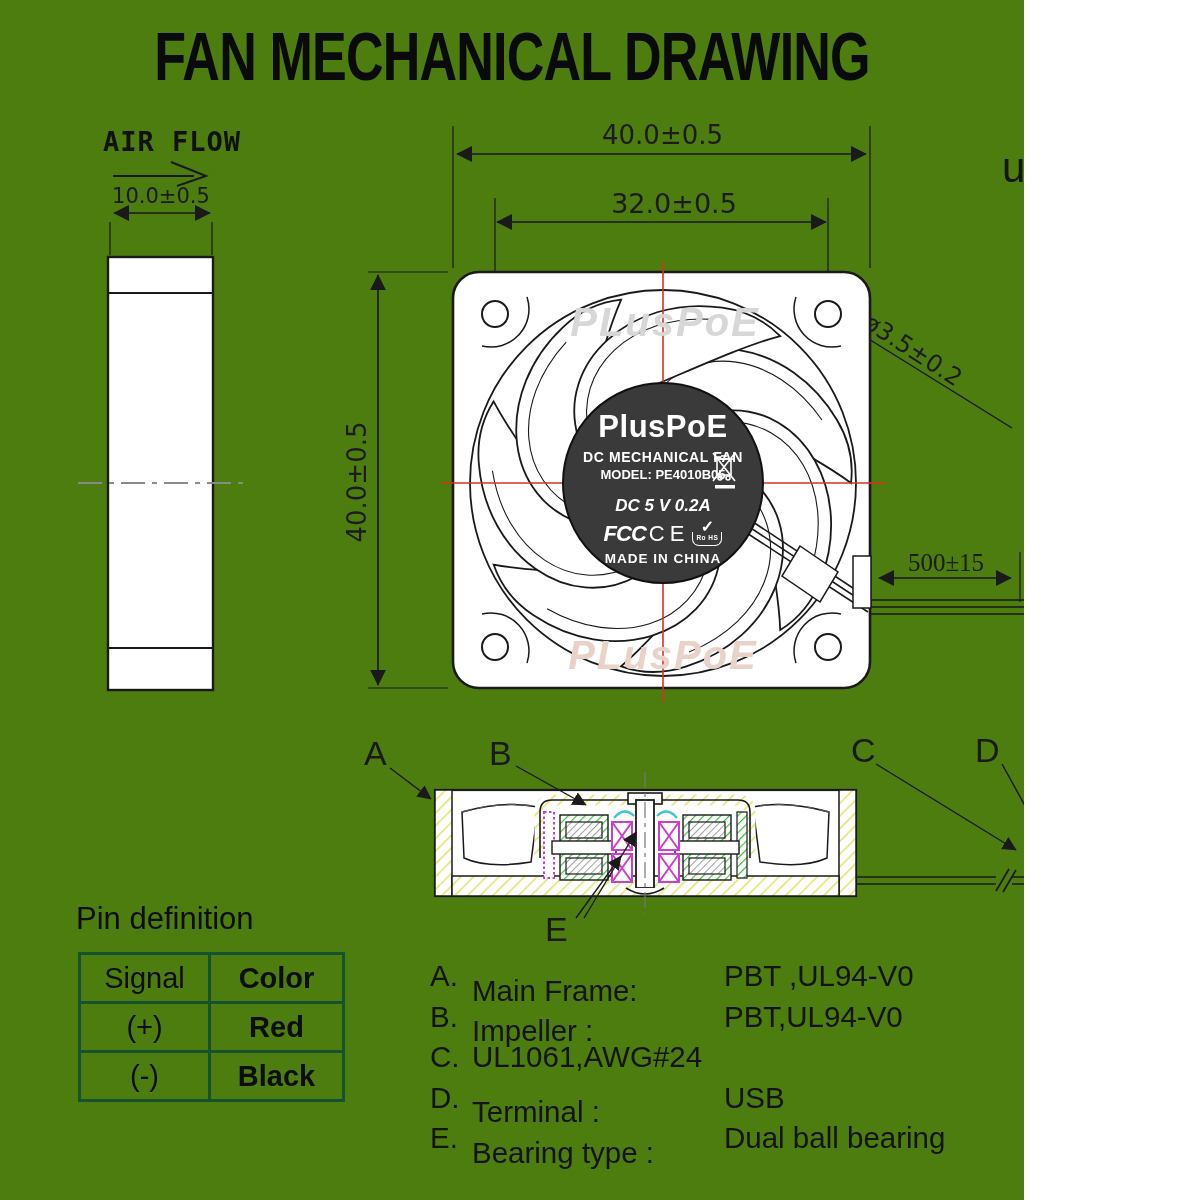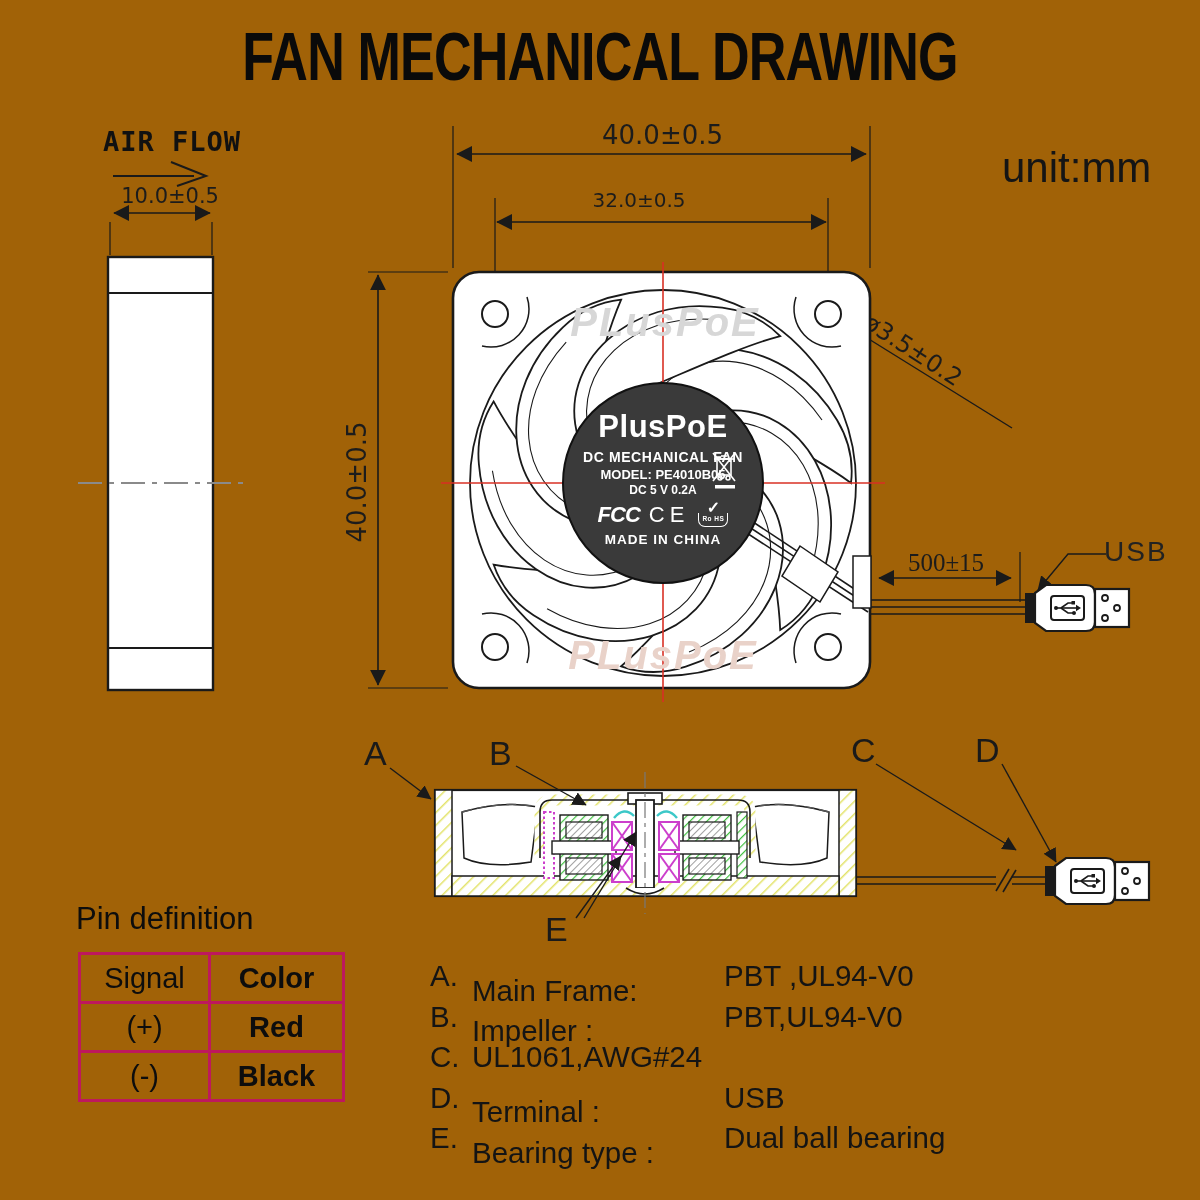--- a/index.html
+++ b/index.html
@@ -1,26 +1,26 @@
 <!DOCTYPE html>
 <html><head>
 <meta charset="utf-8">
 <style>
   html,body{margin:0;padding:0;background:#ffffff;}
-  #stage{position:relative;width:1200px;height:1200px;background:#a16207;overflow:hidden;
+  #stage{position:relative;width:1024px;height:1200px;background:#4d7c0f;overflow:hidden;
          font-family:"Liberation Sans",sans-serif;color:#111;}
   .abs{position:absolute;}
   #title{left:0;right:0;top:20px;text-align:center;font-size:62px;font-weight:900;
          letter-spacing:-1px;color:#0a0a0a;transform:scale(.84,1.12);white-space:nowrap;}
   .dimtxt{font-family:"DejaVu Sans",sans-serif;color:#1c1c1c;}
   #airflow-label{left:92px;top:126px;width:160px;text-align:center;font-size:27px;font-weight:bold;
                  font-family:"DejaVu Sans Mono",monospace;letter-spacing:1px;}
-  #dim-10{left:103px;top:184px;width:116px;text-align:right;font-size:21px;}
+  #dim-10{left:103px;top:184px;width:116px;text-align:center;font-size:21px;}
   #dim-40-top{left:455px;top:120px;width:415px;text-align:center;font-size:26px;}
-  #dim-32-top{left:471px;top:188px;width:336px;text-align:center;font-size:20px;}
+  #dim-32-top{left:506px;top:188px;width:336px;text-align:center;font-size:27px;}
   #dim-40-left{left:282px;top:467px;width:150px;text-align:center;font-size:26px;
                transform:rotate(-90deg);transform-origin:center;}
   #unit-label{left:1002px;top:144px;font-size:42px;color:#151515;}
   #dim-hole{left:874px;top:308px;font-size:24px;transform:rotate(33deg);transform-origin:left top;}
   #dim-500{left:877px;top:549px;width:138px;text-align:center;font-size:25px;font-family:Liberation Serif, serif;}
   #usb-label{left:1104px;top:536px;font-size:28px;letter-spacing:2px;color:#222;}
   .wm{font-size:40px;font-weight:bold;font-style:italic;letter-spacing:2px;white-space:nowrap;z-index:2;}
   #wm-top{left:575px;top:300px;width:180px;text-align:center;color:#d7d7d7;width:185px;left:572px;}
   #wm-top,#wm-bottom{width:190px;}
   #wm-top{left:570px;}
@@ -30,34 +30,34 @@
   #callout-b{left:489px;top:734px;}
   #callout-c{left:851px;top:731px;}
   #callout-d{left:975px;top:731px;}
   #callout-e{left:545px;top:910px;}
   
   #hub-text{left:565px;top:385px;width:196px;height:196px;z-index:3;color:#fff;
             display:flex;flex-direction:column;align-items:center;text-align:center;}
   #hub-brand{margin-top:27px;font-size:31px;font-weight:bold;letter-spacing:.5px;line-height:30px;}
   #hub-line1{margin-top:7px;font-size:14px;font-weight:bold;letter-spacing:.6px;}
   #hub-line2{margin-top:2px;font-size:13px;font-weight:bold;}
-  #hub-line3{margin-top:1px;font-size:12px;font-weight:bold;}
-  #hub-certs{margin-top:5px;display:flex;align-items:center;gap:9px;}
+  #hub-line3{margin-top:14px;font-size:17px;font-weight:bold;font-style:italic;}
+  #hub-certs{margin-top:5px;display:flex;align-items:center;gap:3px;}
   .fcc{font-size:22px;font-weight:900;font-style:italic;letter-spacing:-1px;}
   .ce{font-size:22px;font-weight:normal;letter-spacing:5px;text-align:right;}
   .rohs{display:flex;flex-direction:column;align-items:center;line-height:10px;}
   .rohs .chk{font-size:16px;font-weight:bold;}
   .rohs .tag{font-size:6.5px;font-weight:bold;border:1px solid #fff;border-top:none;
              border-radius:0 0 7px 7px;padding:1px 3px 2px 3px;letter-spacing:.5px;}
   #hub-made{margin-top:4px;font-size:13.5px;font-weight:bold;letter-spacing:1px;}
   #weee{position:absolute;left:146px;top:66px;}
   
   #pin-title{left:76px;top:901px;font-size:31px;color:#0d0d0d;}
   #pin-table{left:78px;top:952px;border-collapse:collapse;}
-  #pin-table td{border:3px solid #be185d;text-align:center;font-size:29px;color:#0d0d0d;
+  #pin-table td{border:3px solid #14532d;text-align:center;font-size:29px;color:#0d0d0d;
                 width:127px;height:46px;padding:0;}
   #pin-table td.c2{width:131px;font-weight:bold;}
   
   #legend{left:430px;top:956px;font-size:29.5px;color:#141414;}
   .lrow{display:flex;height:40.5px;align-items:center;}
   .lkey{width:42px;}
   .lname{width:252px;margin-top:29px;}
 </style>
 </head>
 <body>

